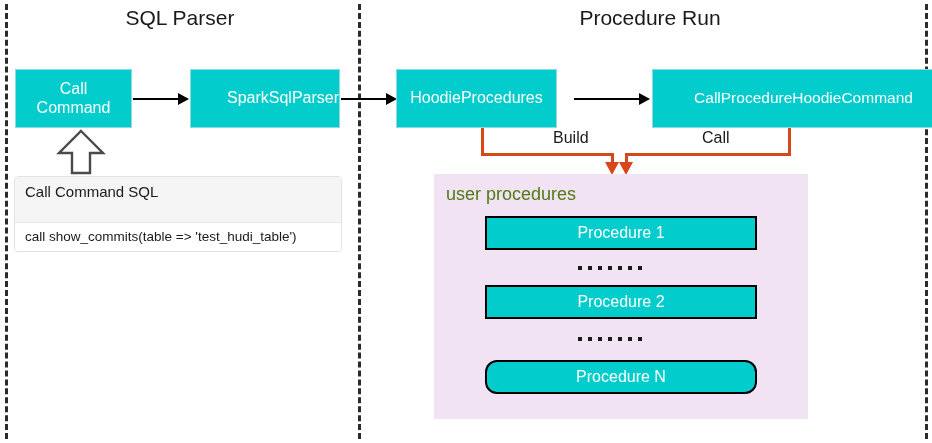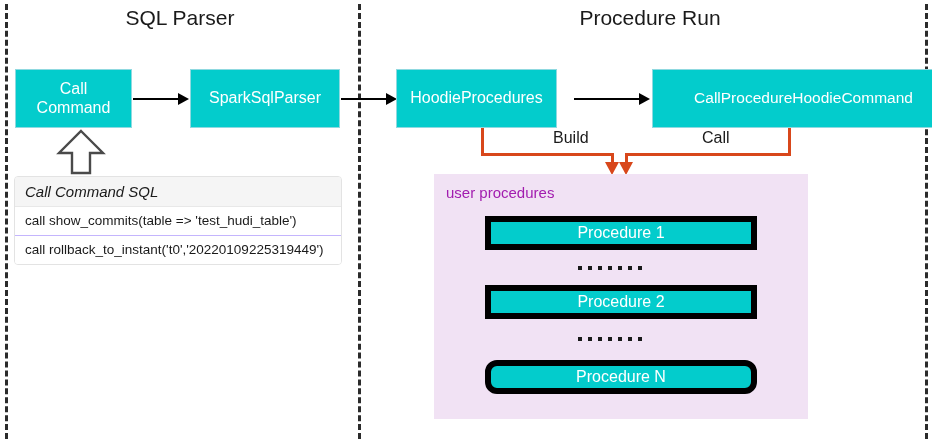--- a/index.html
+++ b/index.html
@@ -70,22 +70,21 @@
     border: 1px solid #e3e3e3;
     border-radius: 4px;
     background: #ffffff;
     overflow: hidden;
   }
   .sqltable .hdr {
     background: #f5f5f5;
     border-bottom: 1px solid #e8e8e8;
     color: #1a1a1a;
     font-size: 15px;
-    padding: 6px 10px 6px 10px;
-    font-style: italic;
+    padding: 6px 10px 22px 10px;
   }
   .sqltable .row {
     background: #ffffff;
     border-bottom: 1px solid #c4b5fd;
     color: #1a1a1a;
     font-size: 13.5px;
     padding: 6px 10px 7px 10px;
     white-space: nowrap;
   }
   .sqltable .row:last-child { border-bottom: none; }
@@ -107,28 +106,28 @@
     padding: 0 5px;
     white-space: nowrap;
   }
   
   .ppanel {
     position: absolute;
     background: #F1E2F4;
   }
   .ppanel-label {
     position: absolute;
-    font-size: 15px;
-    color: #a21caf;
+    font-size: 18px;
+    color: #4d7c0f;
     white-space: nowrap;
   }
   .pbox {
     position: absolute;
     background: #03CCCC;
-    border: 6px solid #000000;
+    border: 2px solid #000000;
     color: #ffffff;
     font-size: 16px;
     display: flex;
     align-items: center;
     justify-content: center;
     box-sizing: border-box;
   }
   .dots {
     position: absolute;
     display: flex;
@@ -155,35 +154,34 @@
   <div class="panel-title" style="left:520px; top:6px; width:260px;">Procedure Run</div>
 
   <div class="cbox" style="left:15px; top:69px; width:117px; height:59px; flex-direction:column;">
     <span>Call</span>
     <span>Command</span>
   </div>
 
   <div class="arrow-line" style="left:133px; top:98px; width:48px;"></div>
   <div class="arrow-head" style="left:178px; top:93px;"></div>
 
-  <div class="cbox" style="left:190px; top:69px; width:150px; height:59px;">
+  <div class="cbox" style="left:190px; top:69px; width:150px; height:59px;justify-content:flex-end;">
     <span>SparkSqlParser</span>
   </div>
 
   <div class="arrow-line" style="left:341px; top:98px; width:48px;"></div>
   <div class="arrow-head" style="left:386px; top:93px;"></div>
 
   <svg class="block-arrow" style="left:55px; top:128px;" width="52" height="48" viewBox="0 0 52 48">
     <polygon points="26,3 48,25 35,25 35,45 17,45 17,25 4,25" fill="#ffffff" stroke="#4a4a4a" stroke-width="2.4" stroke-linejoin="miter"></polygon>
   </svg>
 
   <div class="sqltable" style="left:14px; top:176px; width:328px;">
     <div class="hdr">Call Command SQL</div>
     <div class="row">call show_commits(table =&gt; 'test_hudi_table')</div>
-    <div class="row">call rollback_to_instant('t0','20220109225319449')</div>
   </div>
 
   <div class="cbox" style="left:396px; top:69px; width:161px; height:59px;">
     <span>HoodieProcedures</span>
   </div>
 
   <div class="arrow-line" style="left:574px; top:98px; width:68px;"></div>
   <div class="arrow-head" style="left:639px; top:93px;"></div>
 
   <div class="cbox small" style="left:652px; top:69px; width:303px; height:59px;">

